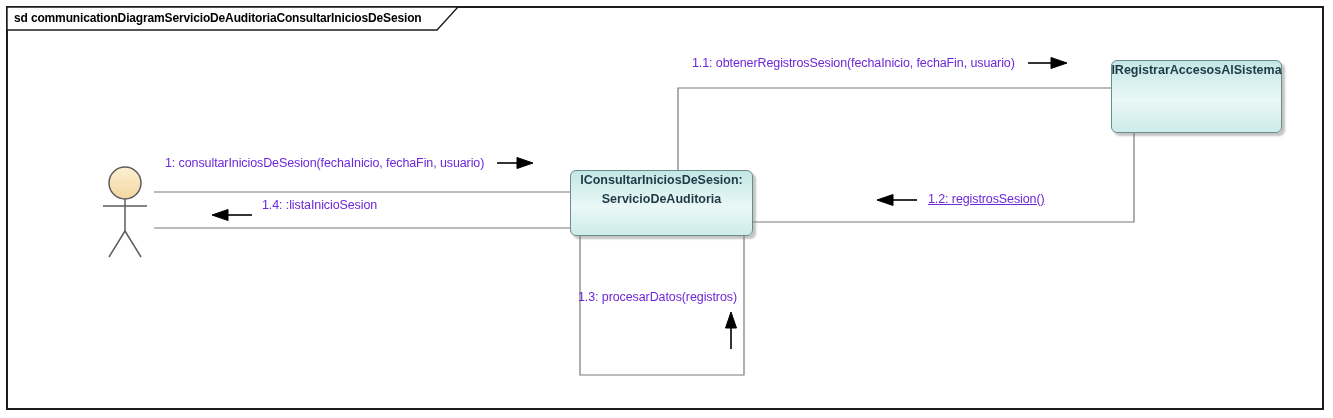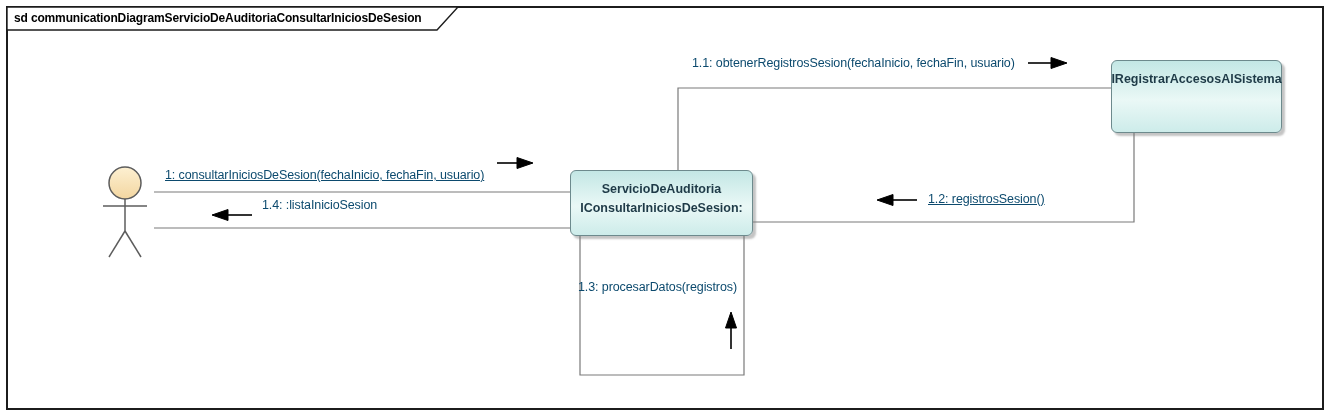--- a/index.html
+++ b/index.html
@@ -15,27 +15,26 @@
   .frame-title{
     position:absolute;left:14px;top:11px;
     font-size:12px;font-weight:bold;color:#000;letter-spacing:-0.15px;white-space:nowrap;
   }
   .obj{
     position:absolute;box-sizing:border-box;
     border:1.5px solid #6d8a8d;border-radius:6px;
     background:linear-gradient(180deg,#c3e7e5 0%,#eaf8f6 55%,#cdecea 100%);
     box-shadow:3px 3px 2px rgba(125,125,125,0.45);
     display:flex;flex-direction:column;align-items:center;justify-content:flex-start;
-    padding-top:9px;
   }
   .obj span{
     font-size:12.5px;font-weight:bold;color:#1e3a47;line-height:19px;white-space:nowrap;
   }
   .msg{
-    position:absolute;font-size:12.5px;color:#0c4a6e;letter-spacing:-0.1px;white-space:nowrap;
+    position:absolute;font-size:12.5px;color:#6d28d9;letter-spacing:-0.1px;white-space:nowrap;
   }
 </style>
 </head>
 <body>
 
 <div class="canvas">
 
   <div class="frame"></div>
 
   <svg class="layer" width="1333" height="418" viewBox="0 0 1333 418">
@@ -82,26 +81,26 @@
     </g>
     <g stroke="#000" fill="#000">
       <line x1="228" y1="215" x2="252" y2="215" stroke-width="1.6"></line>
       <polygon points="228,209.5 212,215 228,220.5"></polygon>
     </g>
   </svg>
 
   <span class="frame-title">sd communicationDiagramServicioDeAuditoriaConsultarIniciosDeSesion</span>
 
   <div class="obj" style="left:570px;top:170px;width:183px;height:66px;">
+    <span>IConsultarIniciosDeSesion:</span>
     <span>ServicioDeAuditoria</span>
-    <span>IConsultarIniciosDeSesion:</span>
   </div>
   <div class="obj" style="left:1111px;top:60px;width:171px;height:73px;">
     <span>IRegistrarAccesosAlSistema</span>
   </div>
 
-  <div class="msg" style="left:165px;top:168px;text-decoration:underline;">1: consultarIniciosDeSesion(fechaInicio, fechaFin, usuario)</div>
+  <div class="msg" style="left:165px;top:156px;">1: consultarIniciosDeSesion(fechaInicio, fechaFin, usuario)</div>
   <div class="msg" style="left:692px;top:56px;">1.1: obtenerRegistrosSesion(fechaInicio, fechaFin, usuario)</div>
   <div class="msg" style="left:928px;top:192px;text-decoration:underline;">1.2: registrosSesion()</div>
-  <div class="msg" style="left:578px;top:280px;">1.3: procesarDatos(registros)</div>
+  <div class="msg" style="left:578px;top:290px;">1.3: procesarDatos(registros)</div>
   <div class="msg" style="left:262px;top:198px;">1.4: :listaInicioSesion</div>
 
 </div>
 
 </body></html>

